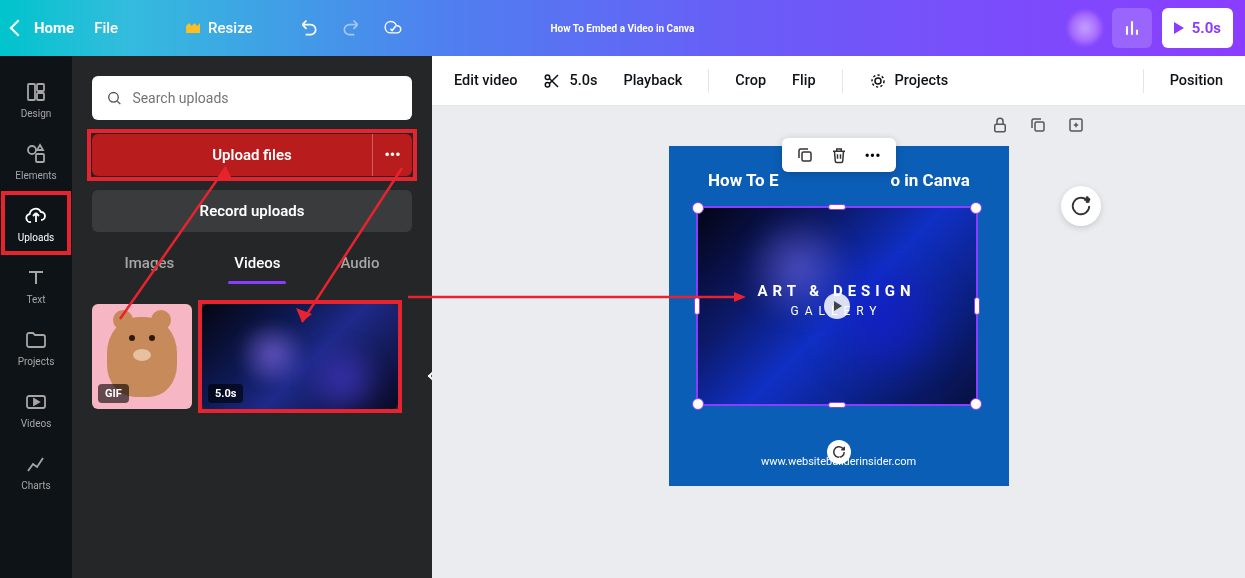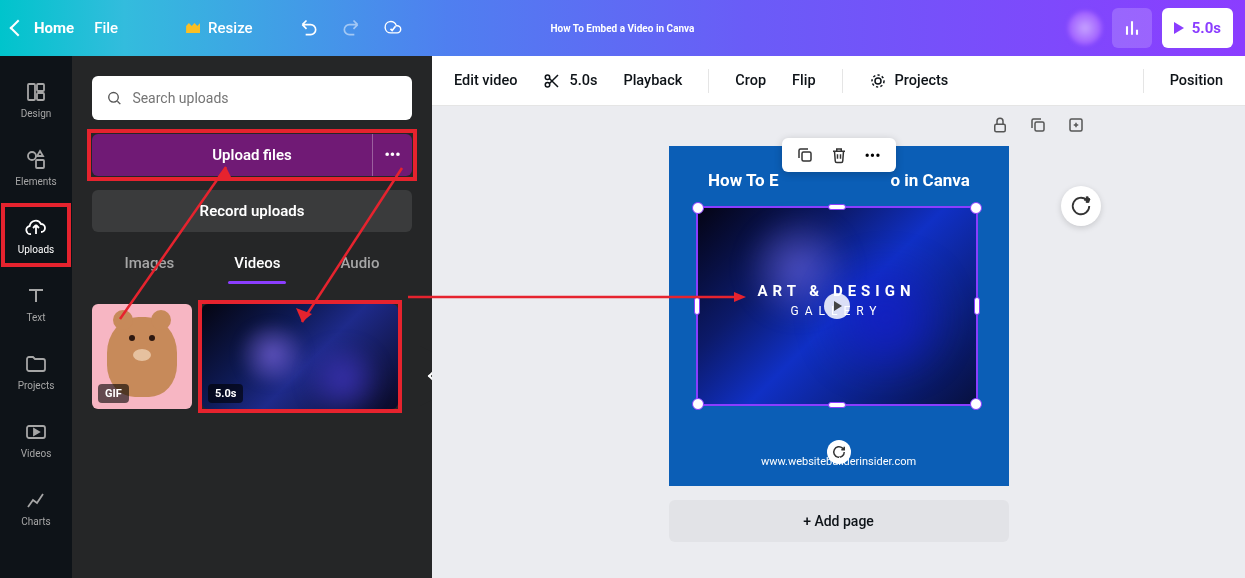--- a/index.html
+++ b/index.html
@@ -20,32 +20,32 @@
 .top-right { margin-left: auto; display: flex; align-items: center; gap: 10px; }
 .avatar-blur { width:34px; height:34px; border-radius:50%; background: radial-gradient(circle,#c7a3ff,#8b3dff); filter: blur(2px); }
 .top-btn-sq { width:40px; height:40px; background: rgba(255,255,255,0.18); border-radius: 6px; display:flex; align-items:center; justify-content:center; }
 .play-btn { height:40px; padding:0 12px; background:#fff; color:#8b3dff; border-radius:6px; display:flex; align-items:center; gap:8px; font-weight:700; font-size:15px; }
 .play-triangle { width:0; height:0; border-left:10px solid #8b3dff; border-top:6px solid transparent; border-bottom:6px solid transparent; }
 
 
 .main { flex:1; display:flex; min-height:0; }
 
 
-.rail { width:72px; background:#0e1318; display:flex; flex-direction:column; align-items:center; padding-top:12px; gap:6px; }
+.rail { width:72px; background:#0e1318; display:flex; flex-direction:column; align-items:center; padding-top:12px; }
 .rail-item { width:68px; height:62px; display:flex; flex-direction:column; align-items:center; justify-content:center; gap:4px; color:#a6a6a6; font-size:10px; border-radius:6px; position:relative; }
 .rail-item.active { color:#fff; }
 .rail-icon { width:24px; height:24px; display:flex; align-items:center; justify-content:center; }
 .red-outline-rail { position:absolute; inset:-1px; border:4px solid #e6232e; pointer-events:none; }
 
 
 .panel { width:360px; background:#252627; padding:20px; display:flex; flex-direction:column; gap:14px; position:relative; }
 .search-box { height:44px; background:#fff; border-radius:6px; display:flex; align-items:center; gap:10px; padding:0 14px; }
 .search-box input { border:none; outline:none; font-size:14px; width:100%; color:#333; }
 .upload-row { position:relative; }
-.upload-btn { height:42px; background:#701a75; color:#fff; font-weight:600; font-size:15px; border-radius:6px; display:flex; align-items:center; justify-content:center; position:relative; }
+.upload-btn { height:42px; background:#b91c1c; color:#fff; font-weight:600; font-size:15px; border-radius:6px; display:flex; align-items:center; justify-content:center; position:relative; }
 .upload-more { position:absolute; right:0; top:0; bottom:0; width:40px; border-left:1px solid rgba(255,255,255,0.3); display:flex; align-items:center; justify-content:center; color:#fff; }
 .red-outline { position:absolute; inset:-5px; border:4px solid #e6232e; pointer-events:none; }
 .record-btn { height:42px; background:#3a3b3c; color:#fff; font-weight:600; font-size:15px; border-radius:6px; display:flex; align-items:center; justify-content:center; }
 .tabs { display:flex; gap:60px; justify-content:center; color:#a6a6a6; font-size:15px; font-weight:500; margin-top:8px; }
 .tab.active { color:#fff; position:relative; }
 .tab.active::after { content:""; position:absolute; left:-6px; right:-6px; bottom:-12px; height:3px; background:#8b3dff; border-radius:2px; }
 .thumbs { display:flex; gap:10px; margin-top:18px; }
 .thumb { width:100px; height:105px; border-radius:6px; position:relative; overflow:hidden; }
 .thumb-gif { background:#f7b6c3; display:flex; align-items:center; justify-content:center; }
 .bear { width:70px; height:80px; background:#c78a5a; border-radius:45% 45% 40% 40%; position:relative; }
@@ -358,23 +358,20 @@
           <span class="sel-edge r"></span>
         </div>
         <div class="refresh-circ">
             <svg width="14" height="14" viewBox="0 0 24 24" fill="none" stroke="#333" stroke-width="2.5">
               <path d="M21 12a9 9 0 11-3-6.7L21 8M21 3v5h-5"></path>
             </svg>
           </div>
         <div class="page-url">www.websitebuilderinsider.com</div>
       </div>
 
-      <div class="add-page">
-        <span>+ Add page</span>
-      </div>
 
       <div class="fab">
           <svg width="22" height="22" viewBox="0 0 24 24" fill="none" stroke="#333" stroke-width="2">
             <path d="M21 12a9 9 0 11-3-6.7L21 8"></path>
             <path d="M17 3l3 3-3 3" transform="translate(1 -1)"></path>
             <text x="16" y="9" font-size="9" fill="#333">+</text>
           </svg>
         </div>
 
       <svg class="arrow" style="left:-24px;top:186px" width="340" height="10">

